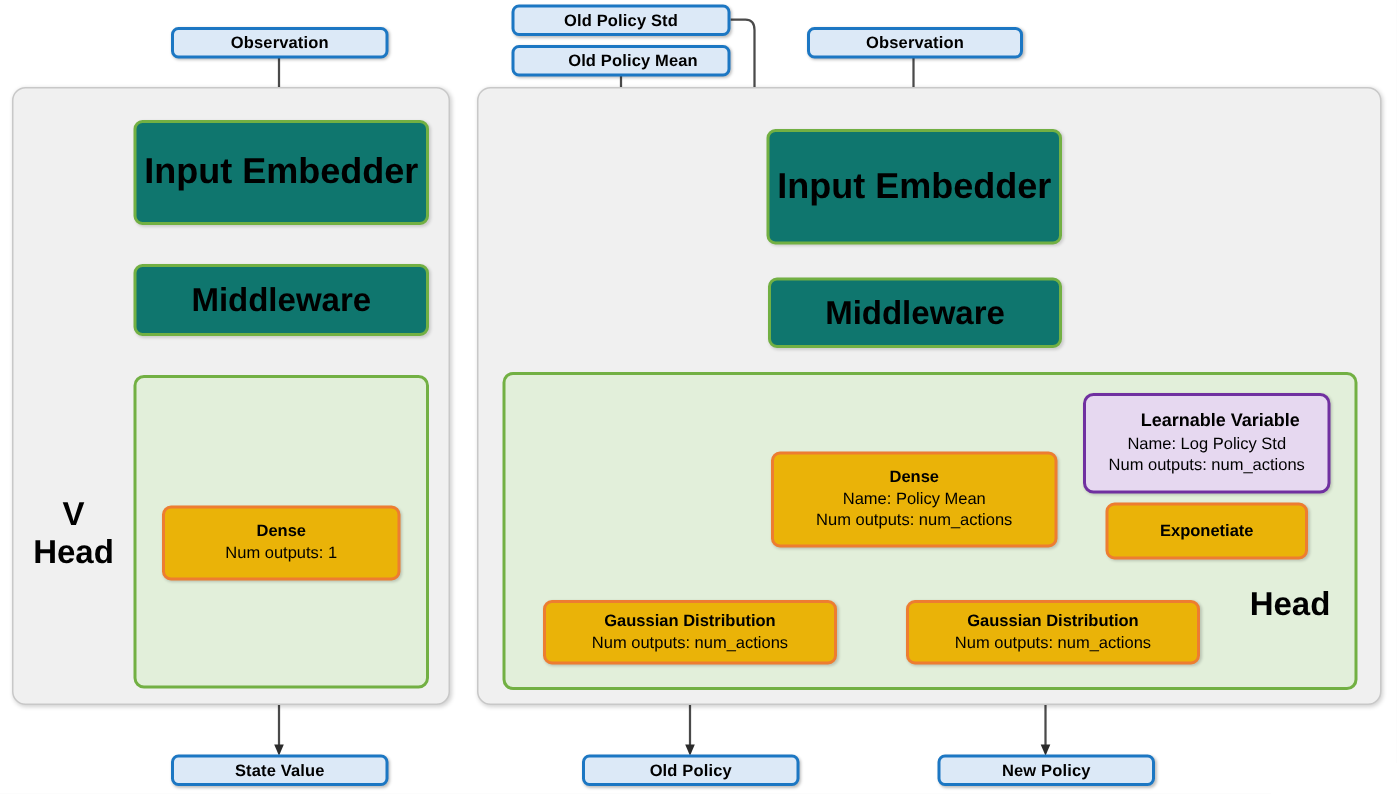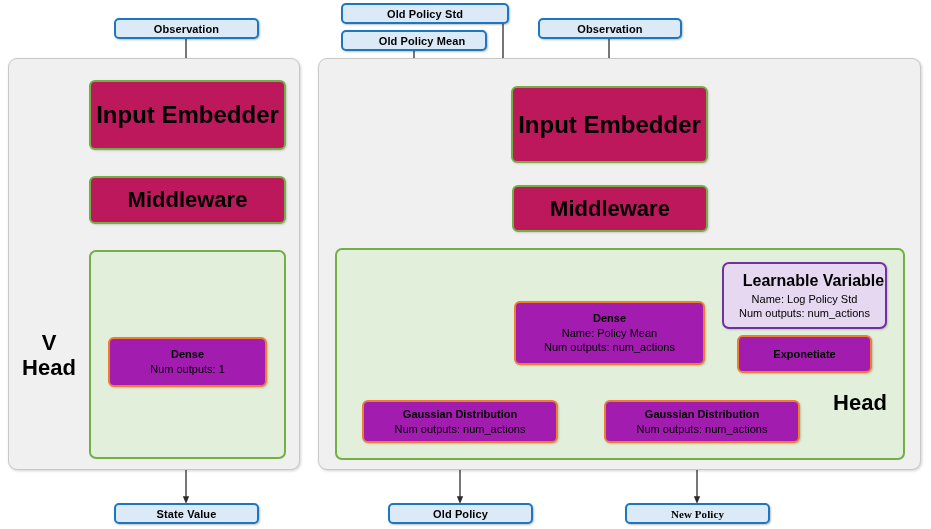--- a/index.html
+++ b/index.html
@@ -18,33 +18,33 @@
   
   .greenpanel{position:absolute;box-sizing:border-box;background:#e2efda;
               border:2px solid #72b043;border-radius:7px;}
 
   
   .io{background:#dce9f7;border:2px solid #1c77c3;border-radius:5px;
       box-shadow:1px 1px 2px rgba(0,0,0,0.25);font-size:11px;font-weight:bold;
       letter-spacing:.1px;}
 
   
-  .green{background:#be185d;border:2px solid #72b043;border-radius:6px;
+  .green{background:#0f766e;border:2px solid #72b043;border-radius:6px;
          box-shadow:1px 1px 2px rgba(0,0,0,0.15);font-weight:bold;}
 
   
-  .orange{background:#a21caf;border:2px solid #ed7d31;border-radius:6px;
+  .orange{background:#eab308;border:2px solid #ed7d31;border-radius:6px;
           box-shadow:1px 1px 2px rgba(0,0,0,0.18);}
   .orange .t{font-size:11px;font-weight:bold;line-height:1.35;}
   .orange .s{font-size:11px;line-height:1.35;}
 
   
   .purple{background:#e6d8f0;border:2px solid #7030a0;border-radius:7px;
           box-shadow:1px 1px 2px rgba(0,0,0,0.18);}
-  .purple .t{font-size:16px;font-weight:bold;line-height:1.3;margin-left:18px;}
+  .purple .t{font-size:12px;font-weight:bold;line-height:1.3;margin-left:18px;}
   .purple .s{font-size:11px;line-height:1.3;}
 
   .headlabel{position:absolute;font-size:22px;font-weight:bold;text-align:center;
              line-height:1.15;}
 </style>
 </head>
 <body>
 
 <div id="canvas">
 
@@ -83,21 +83,21 @@
   <div class="grouppanel" style="left:8px;top:58px;width:292px;height:412px;"></div>
   <div class="grouppanel" style="left:318px;top:58px;width:603px;height:412px;"></div>
 
   <div class="greenpanel" style="left:89px;top:250px;width:197px;height:209px;"></div>
   <div class="greenpanel" style="left:335px;top:248px;width:570px;height:212px;"></div>
 
   <div class="node io" style="left:114px;top:18px;width:145px;height:21px;">
     <span>Observation</span>
   </div>
 
-  <div class="node io" style="left:341px;top:3px;width:168px;height:21px;">
+  <div class="node io" style="left:341px;top:3px;width:146px;height:21px;">
     <span>Old Policy Std</span>
   </div>
 
   <div class="node io" style="left:341px;top:30px;width:146px;height:21px;padding-left:16px;">
     <span>Old Policy Mean</span>
   </div>
 
   <div class="node io" style="left:538px;top:18px;width:144px;height:21px;">
     <span>Observation</span>
   </div>
@@ -159,17 +159,17 @@
   </div>
 
   <div class="node io" style="left:114px;top:503px;width:145px;height:21px;">
     <span>State Value</span>
   </div>
 
   <div class="node io" style="left:388px;top:503px;width:145px;height:21px;">
     <span>Old Policy</span>
   </div>
 
-  <div class="node io" style="left:625px;top:503px;width:145px;height:21px;font-family:Liberation Serif, serif;">
+  <div class="node io" style="left:625px;top:503px;width:145px;height:21px;">
     <span>New Policy</span>
   </div>
 
 </div>
 
 </body></html>

